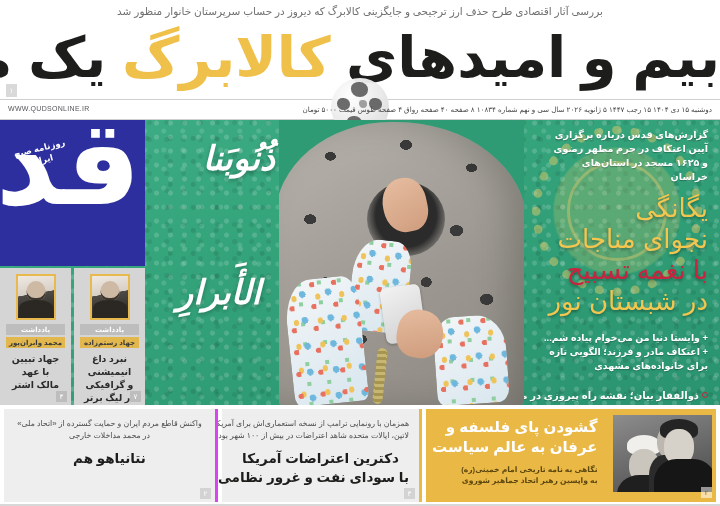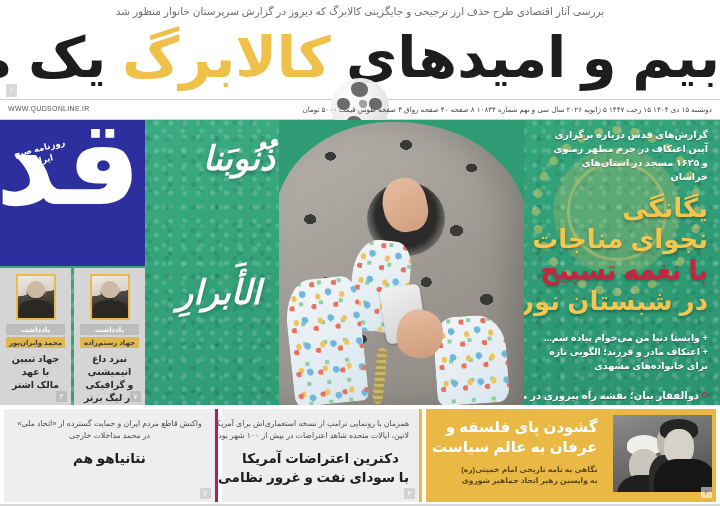--- a/index.html
+++ b/index.html
@@ -158,21 +158,21 @@
     line-height: 14px;
     color: #ffffff;
     text-align: right;
     font-weight: bold;
     margin-bottom: 9px;
     text-shadow: 0 1px 1px rgba(0,0,0,.25);
   }
   .big-title {
     text-align: right;
     font-size: 26px;
-    font-weight: bold;
+    font-weight: normal;
     line-height: 31px;
     color: #f3c64f;
     text-shadow: 0 2px 3px rgba(0,0,0,.30);
     letter-spacing: -0.6px;
   }
   .big-title .ln { display: block; white-space: nowrap; }
   .big-title .red { color: #c9243f; }
   .bullets {
     margin-top: 14px;
     text-align: right;
@@ -542,21 +542,21 @@
   }
 
   
   .teaser {
     position: relative;
     background: #eeeeee;
     padding: 9px 10px 6px 10px;
     text-align: center;
   }
   .teaser.t-mid { width: 200px; border-right: 3px solid #eab844; }
-  .teaser.t-end { flex: 1; border-right: 3px solid #be185d; }
+  .teaser.t-end { flex: 1; border-right: 3px solid #d946ef; }
   .teaser .t-kicker {
     font-size: 7.8px;
     line-height: 11.5px;
     color: #4d4d4d;
   }
   .teaser .t-kicker span { display: block; white-space: nowrap; }
   .teaser .t-title {
     margin-top: 8px;
     font-size: 13.5px;
     font-weight: bold;
@@ -578,21 +578,21 @@
     bottom: 0; left: 0; right: 0;
     height: 2px;
     background: #d8d8d8;
   }
 </style>
 </head>
 <body>
 
 <div id="page">
 
-  <div class="strapline">بررسی آثار اقتصادی طرح حذف ارز ترجیحی و جایگزینی کالابرگ که دیروز در گزارش سرپرستان خانوار منظور شد</div>
+  <div class="strapline">بررسی آثار اقتصادی طرح حذف ارز ترجیحی و جایگزینی کالابرگ که دیروز در حساب سرپرستان خانوار منظور شد</div>
 
   <div class="main-headline">
     <span>بیم و امیدهای </span><span class="gold">کالابرگ</span><span> یک میلیونی</span>
   </div>
 
   <div class="corner-tag">۱</div>
 
   <div class="datebar">
     <div class="ball">
       <i class="p1"></i>

